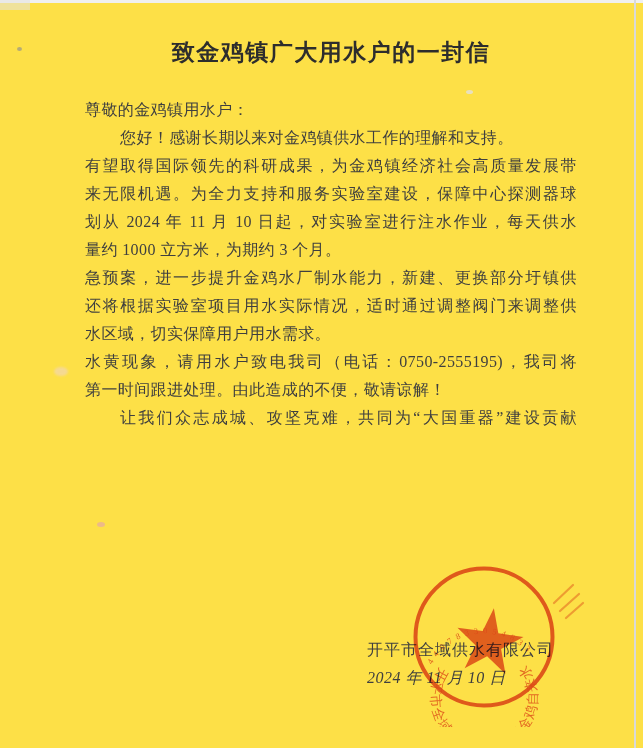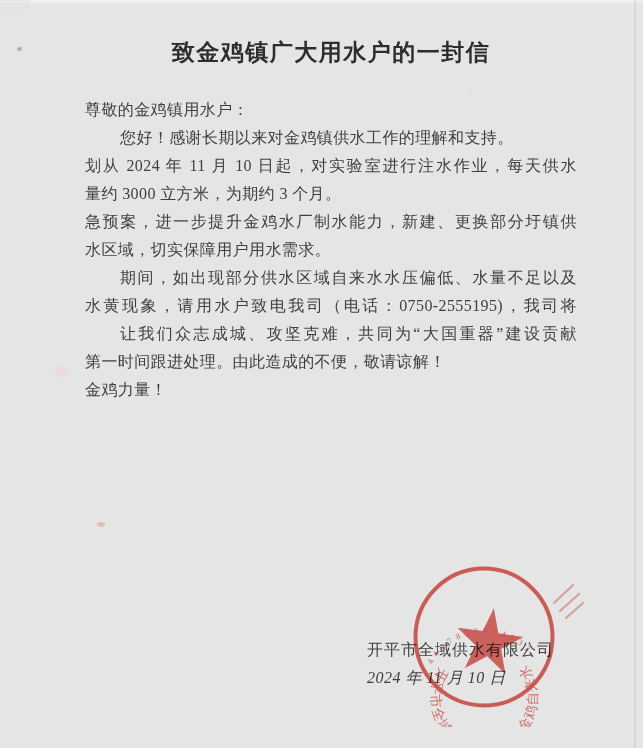--- a/index.html
+++ b/index.html
@@ -1,21 +1,21 @@
 <!DOCTYPE html>
 <html><head>
 <meta charset="utf-8">
 <style>
   html,body{margin:0;padding:0;}
   body{
     width:643px;height:748px;position:relative;overflow:hidden;
     background:#fbfbfa;
     font-family:"Liberation Serif","DejaVu Serif",serif;
   }
-  .page{position:absolute;inset:0;background:#e5e5e5;}
+  .page{position:absolute;inset:0;background:#fde047;}
   .top-strip{position:absolute;left:0;top:0;width:643px;height:3px;background:#f0f0ef;}
   .corner-mark{position:absolute;left:0;top:0;width:30px;height:10px;background:#e3e3e2;opacity:.55;}
   .edge-line{position:absolute;left:634px;top:0;width:2px;height:748px;background:#d9d9d8;}
   .speck{position:absolute;border-radius:50%;}
   .speck.s1{left:17px;top:47px;width:5px;height:4px;background:#8f8f8f;opacity:.65;}
   .speck.s2{left:97px;top:522px;width:8px;height:5px;background:#e6aaa4;opacity:.7;}
   .speck.s3{left:54px;top:367px;width:14px;height:9px;background:#f0d4cf;opacity:.55;filter:blur(1px);}
   .speck.s4{left:466px;top:90px;width:7px;height:4px;background:#e4e0dc;opacity:.8;}
 
   .title{
@@ -53,29 +53,30 @@
   <div class="speck s1"></div>
   <div class="speck s2"></div>
   <div class="speck s3"></div>
   <div class="speck s4"></div>
 
   <h1 class="title">致金鸡镇广大用水户的一封信</h1>
 
   <div class="letter-body">
       <div class="line">尊敬的金鸡镇用水户：</div>
       <div class="line indent">您好！感谢长期以来对金鸡镇供水工作的理解和支持。</div>
+      <div class="line full">有望取得国际领先的科研成果，为金鸡镇经济社会高质量发展带</div>
+      <div class="line full">来无限机遇。为全力支持和服务实验室建设，保障中心探测器球</div>
       <div class="line full">划从 2024 年 11 月 10 日起，对实验室进行注水作业，每天供水</div>
-      <div class="line">量约 3000 立方米，为期约 3 个月。</div>
+      <div class="line">量约 1000 立方米，为期约 3 个月。</div>
       <div class="line full">急预案，进一步提升金鸡水厂制水能力，新建、更换部分圩镇供</div>
+      <div class="line full">还将根据实验室项目用水实际情况，适时通过调整阀门来调整供</div>
       <div class="line">水区域，切实保障用户用水需求。</div>
-      <div class="line indent full">期间，如出现部分供水区域自来水水压偏低、水量不足以及</div>
       <div class="line full">水黄现象，请用水户致电我司（电话：0750-2555195)，我司将</div>
+      <div class="line">第一时间跟进处理。由此造成的不便，敬请谅解！</div>
       <div class="line indent full">让我们众志成城、攻坚克难，共同为“大国重器”建设贡献</div>
-      <div class="line">第一时间跟进处理。由此造成的不便，敬请谅解！</div>
-      <div class="line">金鸡力量！</div>
     </div>
 
   <div class="signature">
     <div>开平市全域供水有限公司</div>
     <div class="date">2024 年 11 月 10 日</div>
   </div>
 
   <svg class="seal" viewBox="0 0 190 170" xmlns="http://www.w3.org/2000/svg" style="color: rgb(220, 74, 68);">
     <defs>
       <path id="arcTop" d="M 45.6 110.4 A 53 53 0 1 0 132.4 110.4" fill="none"></path>

